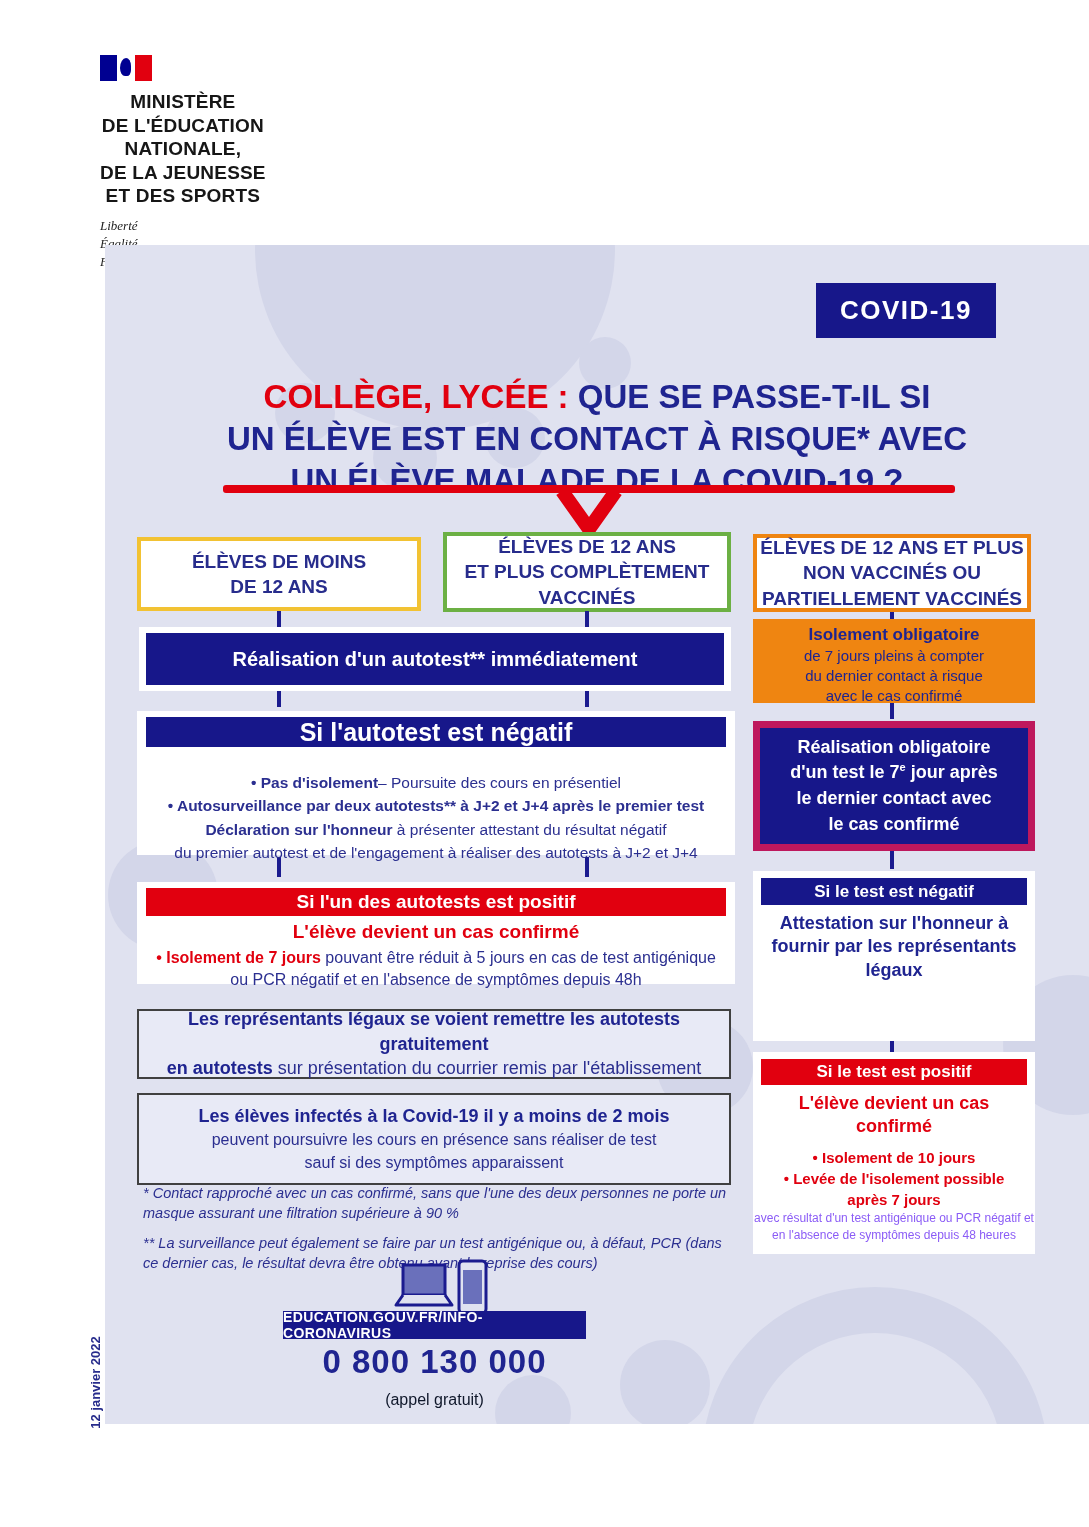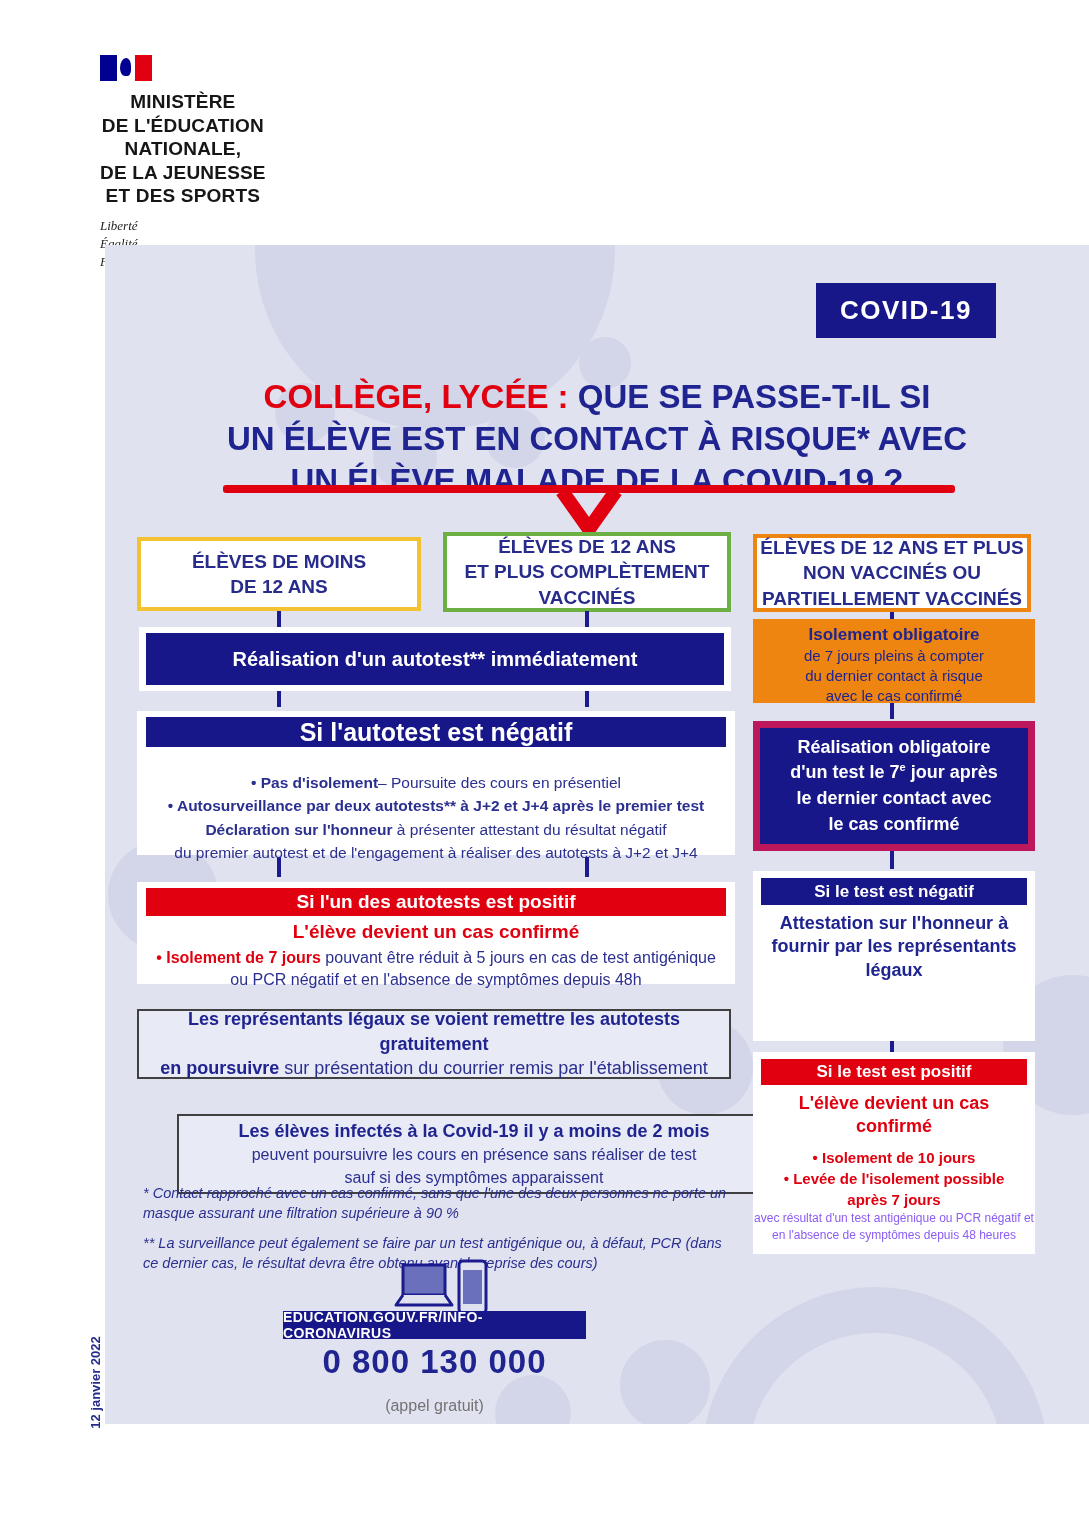--- a/index.html
+++ b/index.html
@@ -73,40 +73,40 @@
   .testnegbox { position:absolute; left:648px; top:626px; width:282px; height:170px; background:#fff; }
   .testnegbox .hdr-navy { margin:7px 8px 0 8px; height:27px; font-size:17px; }
   .tn-bold { margin:7px 10px 0 10px; text-align:center; color:#1F2490; font-size:18px; font-weight:bold; line-height:1.3; }
   .tn-rest { margin:11px 12px 0 12px; text-align:center; color:#2B2F90; font-size:15px; line-height:1.35; }
 
   .outline-box { position:absolute; left:32px; width:594px; border:2px solid #404040; background:#E8EAF6;
                  display:flex; flex-direction:column; align-items:center; justify-content:center;
                  text-align:center; color:#2B2F90; }
   .legalbox { top:764px; height:70px; font-size:18px; line-height:1.38; }
   .legalbox .b { font-weight:bold; color:#1F2490; }
-  .infectedbox { top:869px; height:80px; font-size:16px; line-height:1.42;margin-left:40px; }
+  .infectedbox { top:848px; height:92px; font-size:16px; line-height:1.42; }
   .infectedbox .b { font-weight:bold; font-size:18px; color:#1F2490; }
 
   .footnotes { position:absolute; left:38px; top:938px; width:588px; color:#2B2F90;
                font-style:italic; font-size:14.5px; line-height:1.38; }
   .footnotes .fn + .fn { margin-top:10px; }
 
   .testposbox { position:absolute; left:648px; top:807px; width:282px; height:202px; background:#fff; }
   .testposbox .hdr-red { margin:7px 8px 0 8px; height:26px; font-size:17px; }
   .tp-sub { margin:7px 20px 0 20px; text-align:center; color:#E1000F; font-size:18px; font-weight:bold; line-height:1.25; }
   .tp-bullets { margin-top:10px; text-align:center; color:#E1000F; font-size:15px; font-weight:bold; line-height:1.4; }
   .tp-rest { text-align:center; color:#8b5cf6; font-size:12px; line-height:1.4; }
 
   .devices { position:absolute; left:288px; top:1014px; width:100px; height:58px; }
   .urlbar { position:absolute; left:178px; top:1066px; width:303px; height:28px; background:#17178A;
             color:#fff; display:flex; align-items:center; justify-content:center;
             font-size:14px; font-weight:bold; letter-spacing:0.4px; }
   .phoneblock { position:absolute; left:148px; top:1098px; width:363px; text-align:center; color:#1F2490; }
   .phone-num { font-size:33px; font-weight:bold; letter-spacing:1px; }
-  .phone-note { font-size:16px; margin-top:16px; color:#737373; }
+  .phone-note { font-size:16px; margin-top:10px; color:#0f172a; }
 </style>
 </head>
 <body>
 
 <div class="page">
 
   <div class="logo-block">
     <div class="flag">
       <div class="f-b"></div>
         <div class="f-w">
@@ -229,21 +229,21 @@
         </div>
       </div>
 
       <div class="testnegbox">
         <div class="hdr-navy">Si le test est négatif</div>
         <div class="tn-bold">Attestation sur l'honneur à fournir par les représentants légaux</div>
       </div>
 
       <div class="outline-box legalbox">
         <div class="b">Les représentants légaux se voient remettre les autotests gratuitement</div>
-        <div><span class="b">en poursuivre</span><span> sur présentation du courrier remis par l'établissement</span></div>
+        <div><span class="b">en autotests</span><span> sur présentation du courrier remis par l'établissement</span></div>
       </div>
 
       <div class="outline-box infectedbox">
         <div class="b">Les élèves infectés à la Covid-19 il y a moins de 2 mois</div>
         <div>peuvent poursuivre les cours en présence sans réaliser de test</div>
         <div>sauf si des symptômes apparaissent</div>
       </div>
 
       <div class="footnotes">
         <div class="fn">* Contact rapproché avec un cas confirmé, sans que l'une des deux personnes ne porte un masque assurant une filtration supérieure à 90 %</div>

